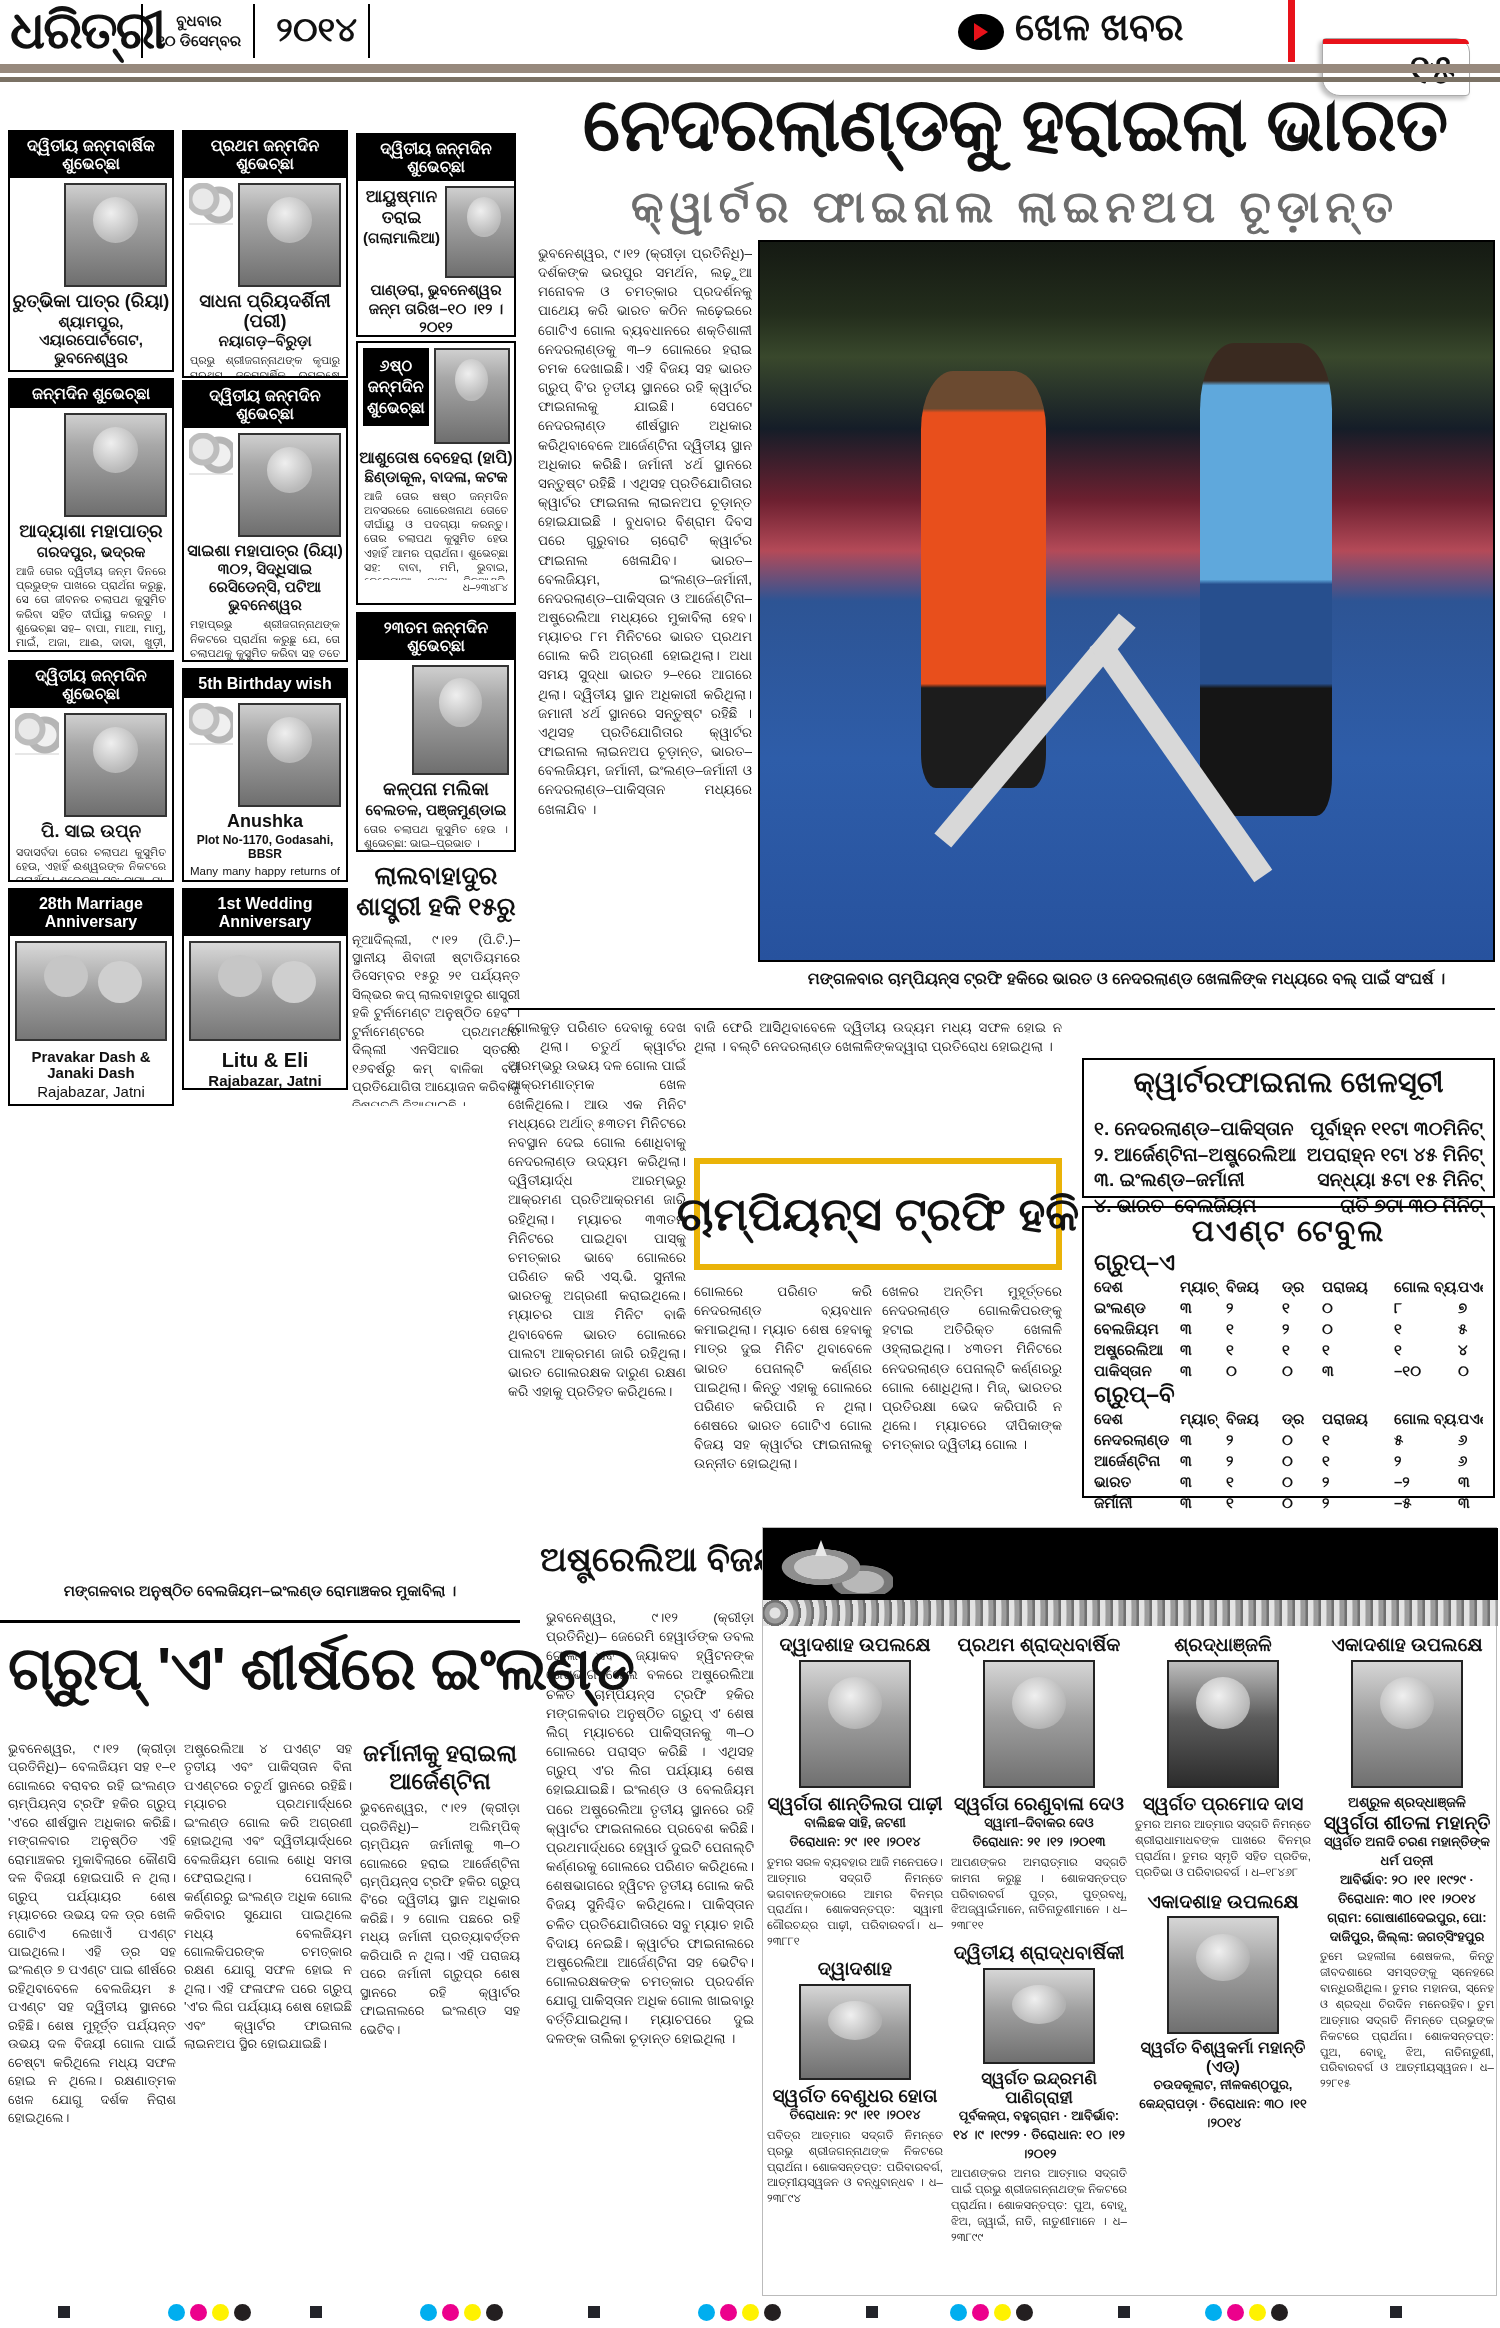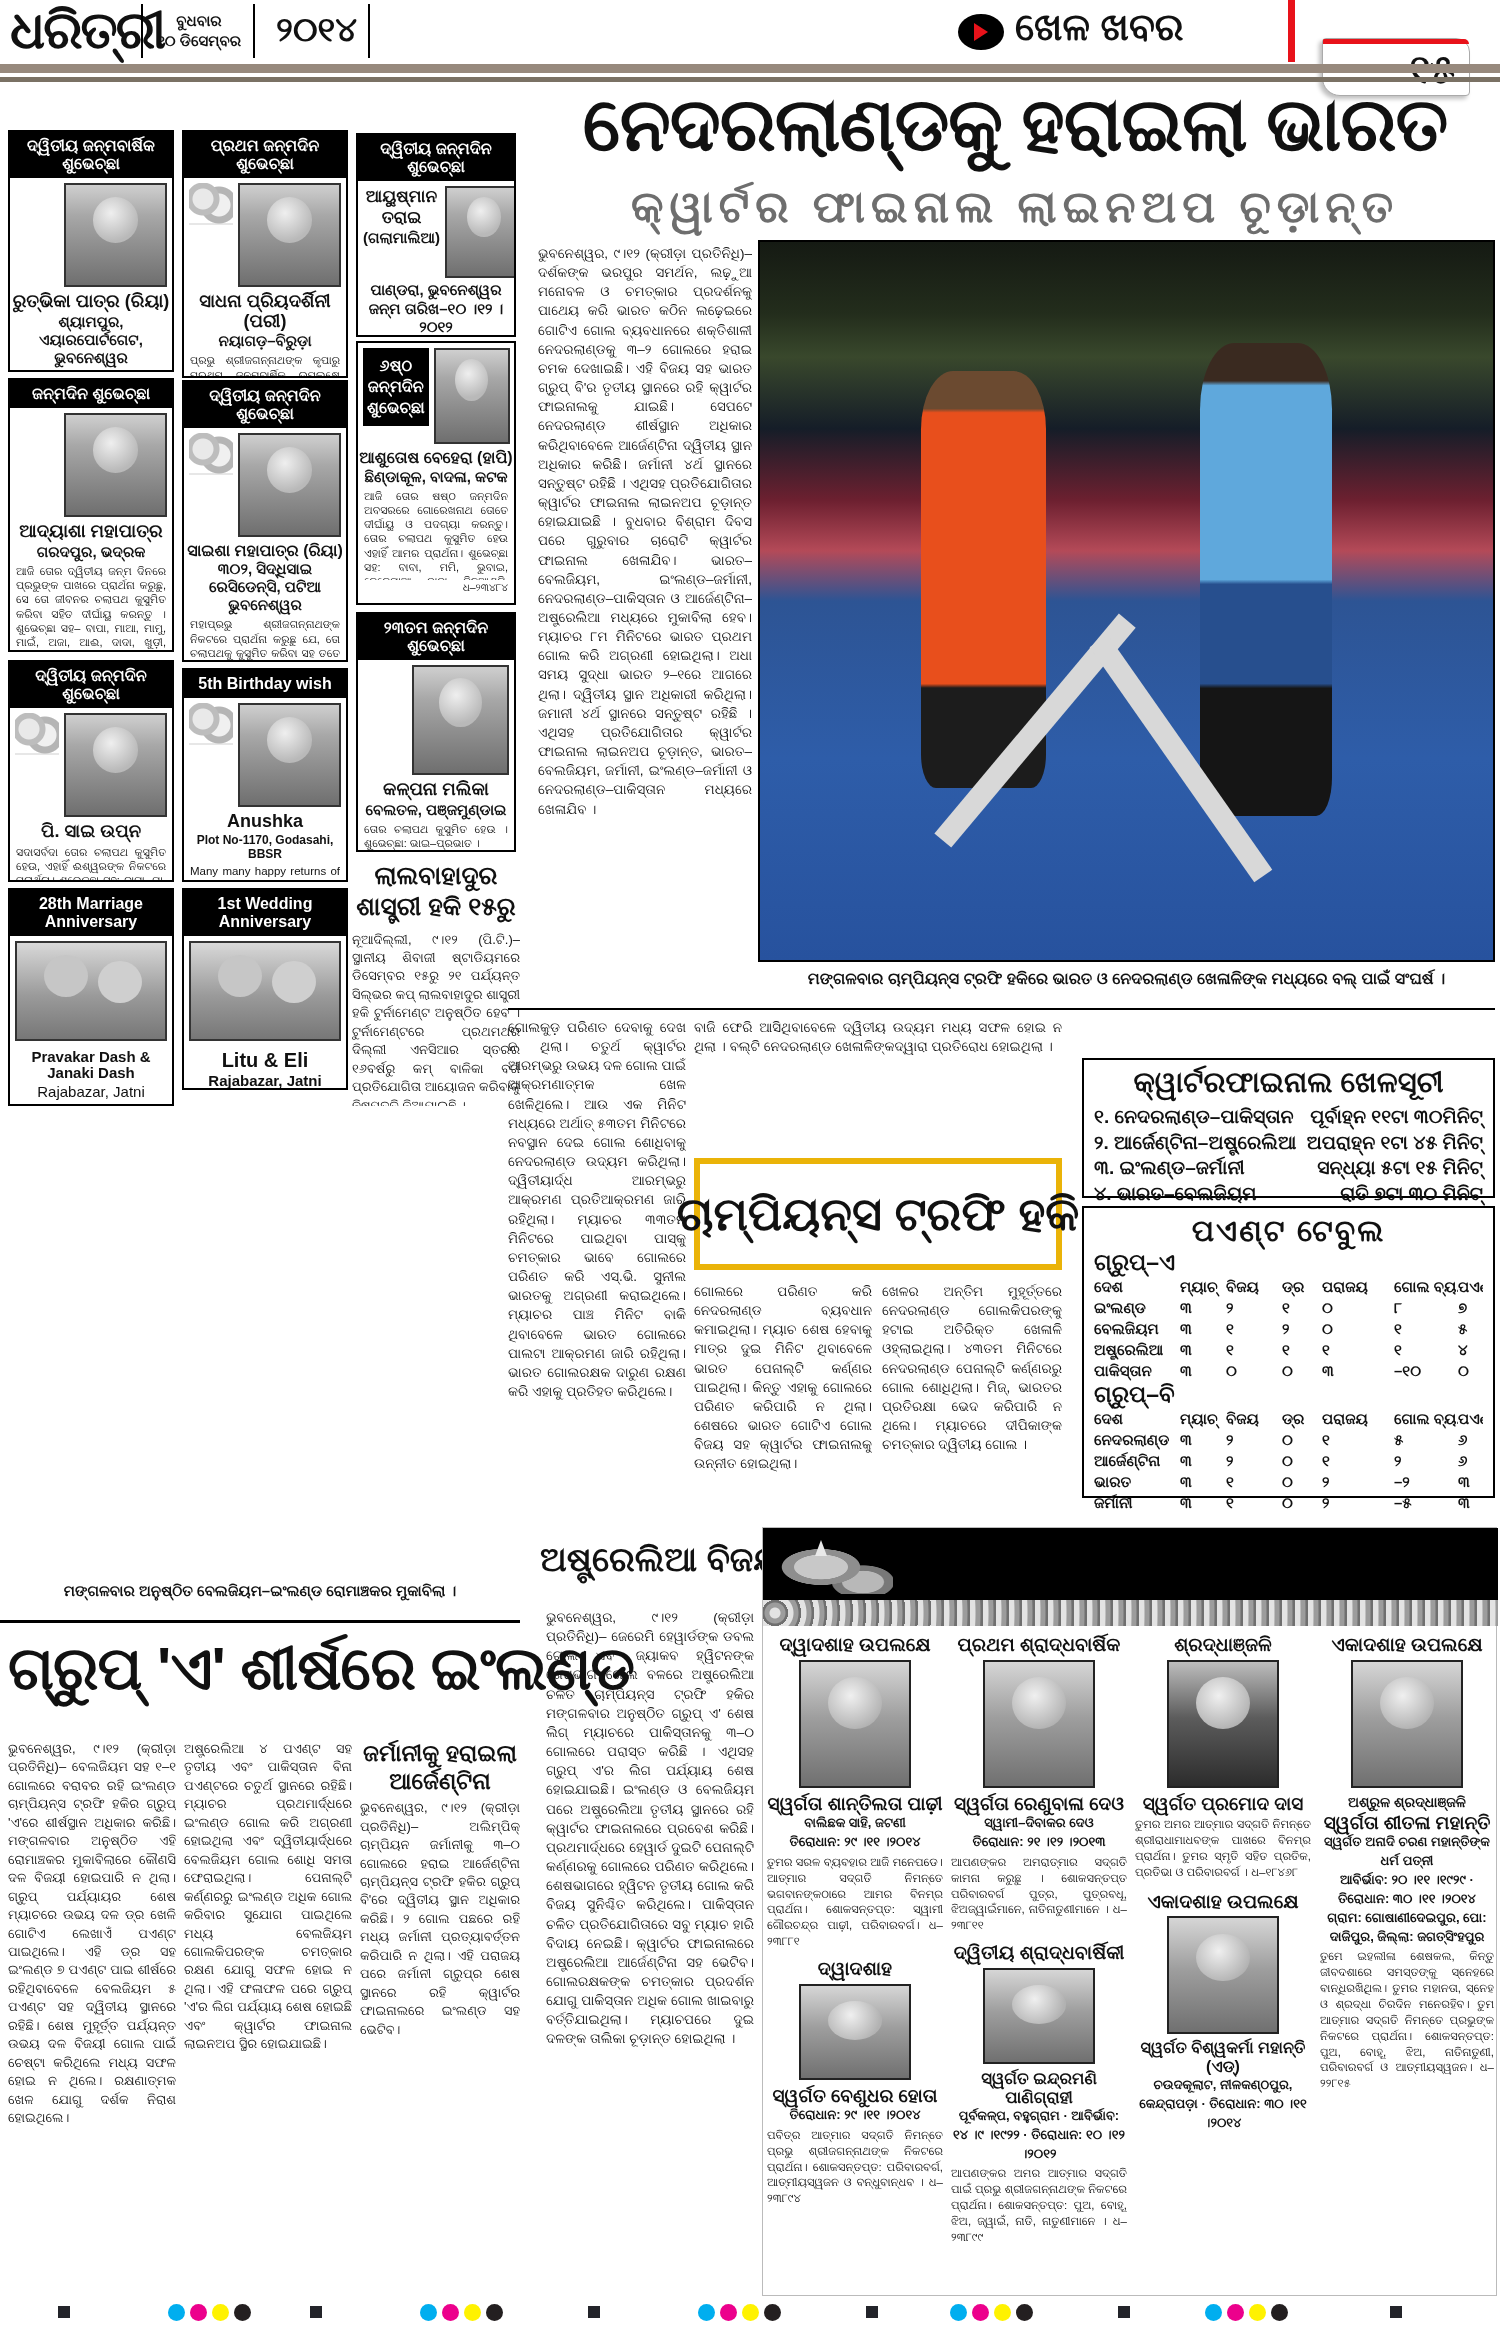--- a/index.html
+++ b/index.html
@@ -51,21 +51,21 @@
 .stick{position:absolute;width:3%;height:40%;background:#d8d8d8;transform:rotate(40deg)}
 .ph2{background:linear-gradient(180deg,#585d64 0%,#43484e 16%,#2d67ae 26%,#3173c0 58%,#2a66ac 100%)}
 .champ-word{position:absolute;left:6%;top:3%;color:#eee;font-size:44px;font-weight:900;letter-spacing:10px;opacity:.85}
 .p-white{left:10%;top:30%;width:16%;height:52%;background:linear-gradient(180deg,#caa27e 0 10%,#f2f2f2 11% 58%,#e9e9e9 59% 74%,#20242a 75% 100%);border-radius:26% 26% 12% 12%/14% 14% 8% 8%}
 .p-black{left:46%;top:26%;width:17%;height:58%;background:linear-gradient(180deg,#caa27e 0 9%,#17181c 10% 74%,#0d0e11 75% 100%);border-radius:26% 26% 12% 12%/14% 14% 8% 8%}
 .ball{position:absolute;left:4%;bottom:6%;width:14px;height:14px;border-radius:50%;background:#ffe24a}
 
 .bigbox{border:6px solid #eab308;display:flex;align-items:center;justify-content:center}
 .bigbox .t{font-size:46px;font-weight:900;white-space:nowrap}
 .schbox{border:2.5px solid #000;padding:6px 10px}
-.schttl{font-size:29px;font-weight:900;text-align:center;margin-bottom:4px;white-space:nowrap}
+.schttl{font-size:29px;font-weight:900;text-align:center;margin-bottom:16px;white-space:nowrap}
 .schrow{display:flex;justify-content:space-between;font-size:19px;font-weight:600;line-height:1.35}
 .ptsbox{border:2.5px solid #000;padding:6px 10px}
 .ptsttl{font-size:30px;font-weight:900;text-align:center;letter-spacing:2px}
 .grp{font-size:23px;font-weight:900}
 .ptgrid{display:grid;grid-template-columns:86px 46px 56px 40px 72px 64px 1fr;font-size:15px;font-weight:600;line-height:1.4}
 .ptgrid span{white-space:nowrap;overflow:hidden}
 
 .h3{font-size:60px;font-weight:900;letter-spacing:-1px;white-space:nowrap}
 .sub3{font-size:23px;font-weight:900;text-align:center;line-height:1.2;margin-bottom:4px}
 .h4{font-size:34px;font-weight:900;text-align:center;white-space:nowrap}

